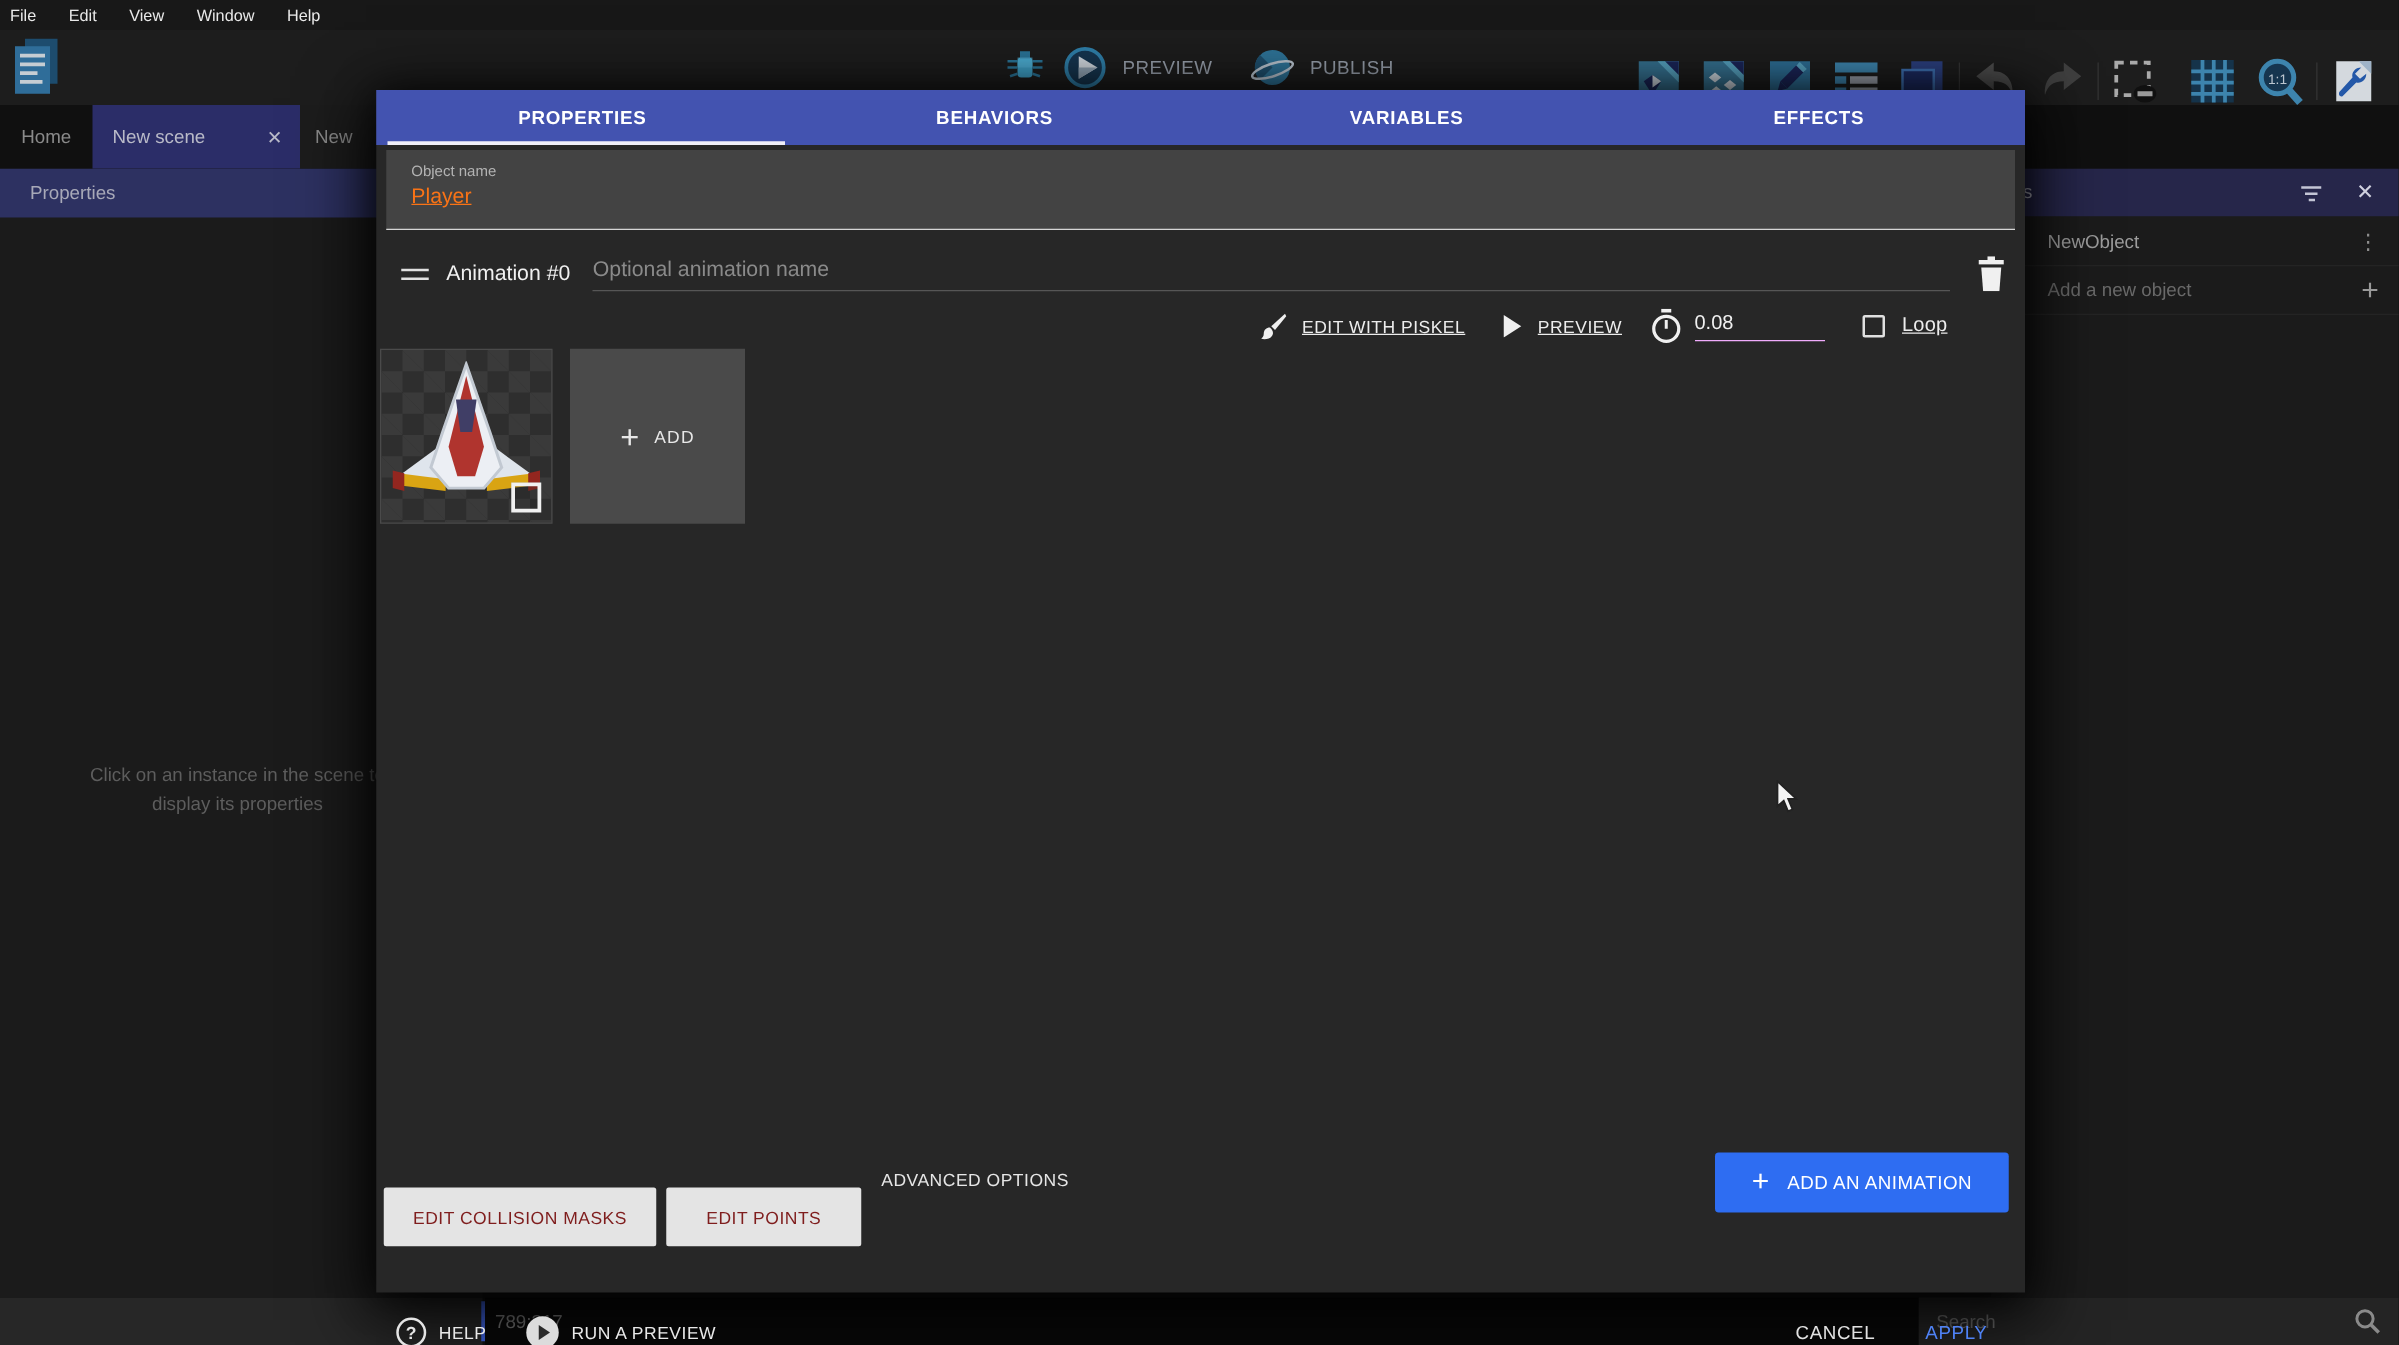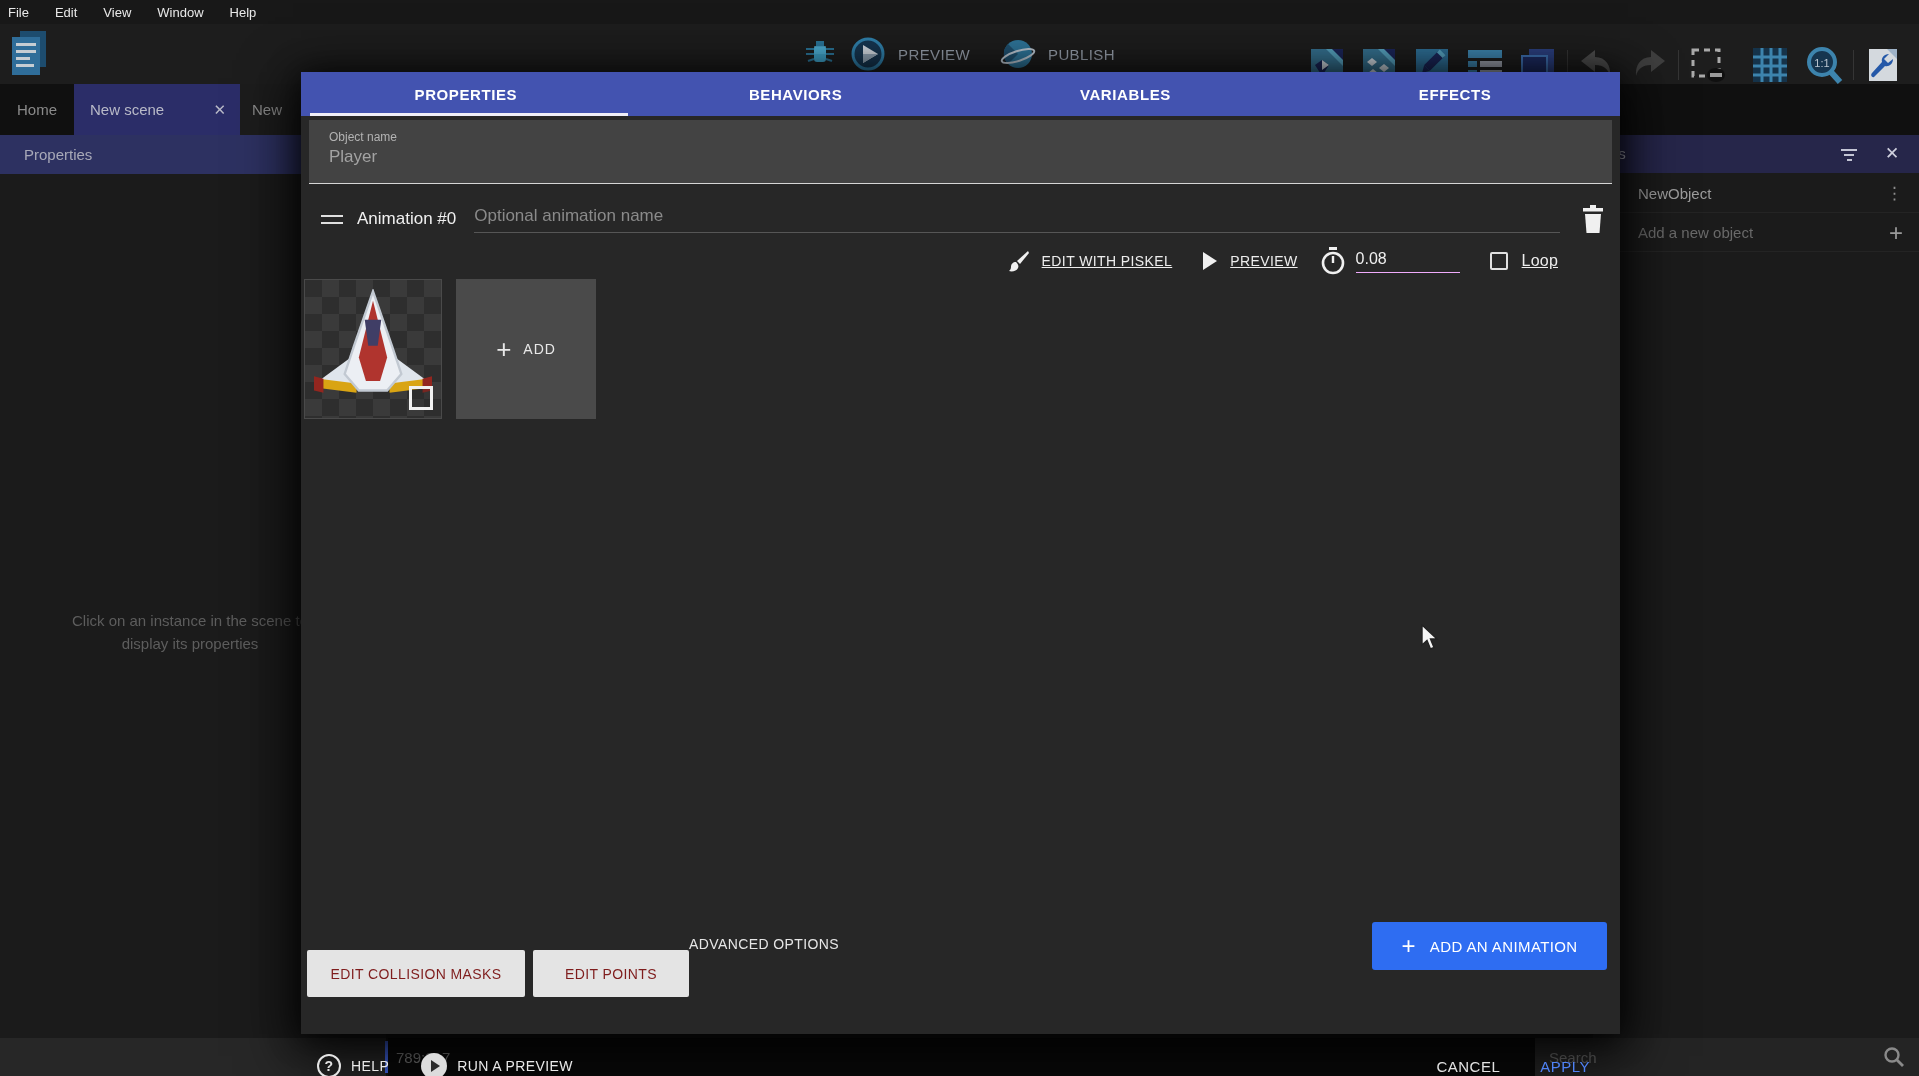--- a/index.html
+++ b/index.html
@@ -66,21 +66,21 @@
             box-shadow:0 14px 50px 8px rgba(0,0,0,.82), 0 0 28px rgba(0,0,0,.55); }
   .dlg-tabs { position:absolute; left:0; top:0; width:1319px; height:44px; background:#4353b0; display:flex; }
   .dlg-tab { flex:1; display:flex; align-items:center; justify-content:center; color:#fff; font-size:15px;
              font-weight:bold; letter-spacing:.6px; }
   .dlg-tab-underline { position:absolute; left:9px; bottom:0; width:318px; height:3px; background:#efeef8; }
 
   .objname-box { position:absolute; left:8px; top:48px; width:1303px; height:64px; background:#434343;
                  border-bottom:1px solid #d6d6d6; padding:10px 0 0 20px; }
   .objname-box .lbl { color:#b3b3b3; font-size:12px; }
   .objname-box input { display:block; margin-top:3px; width:1200px; background:transparent; border:none; outline:none;
-                       color:#a3a3a3; font-size:17px; font-family:"Liberation Sans",sans-serif; }
+                       color:#f97316; font-size:17px; font-family:"Liberation Sans",sans-serif;text-decoration:underline; }
 
   .anim-header { position:absolute; left:8px; top:126px; width:1303px; height:42px; display:flex; align-items:center; }
   .drag-handle { width:22px; margin-left:12px; }
   .drag-handle i { display:block; height:2px; background:#e0e0e0; margin:5px 0; }
   .anim-title { color:#f0f0f0; font-size:17px; margin-left:14px; white-space:nowrap; }
   .anim-name { flex:1; margin:0 14px 0 18px; border-bottom:1px solid #565656; }
   .anim-name input { width:100%; background:transparent; border:none; outline:none; color:#e8e8e8; font-size:17px;
                      font-family:"Liberation Sans",sans-serif; padding-bottom:6px; }
   .anim-name input::placeholder { color:#8a8a8a; }
   .trash-btn { width:38px; height:38px; display:flex; align-items:center; justify-content:center; }
@@ -105,21 +105,21 @@
                  background:rgba(40,40,40,.25); }
   .add-tile { width:140px; height:140px; background:#4a4a4a; display:flex; align-items:center; justify-content:center;
               color:#e8e8e8; }
   .add-tile .pg { font-size:26px; font-weight:400; margin-right:12px; line-height:20px; }
   .add-tile .al { font-size:14px; letter-spacing:1px; }
 
   .btn-flat { position:absolute; top:878px; height:47px; background:#e4e4e4; color:#7f1d1d; font-size:14px;
               letter-spacing:.4px; display:flex; align-items:center; justify-content:center; border-radius:2px; }
   .btn-ecm { left:6px; width:218px; }
   .btn-ep { left:232px; width:156px; }
-  .btn-adv { position:absolute; left:376px; top:848px; height:47px; display:flex; align-items:center;
+  .btn-adv { position:absolute; left:392px; top:848px; height:47px; display:flex; align-items:center;
              color:#e6e6e6; font-size:14px; letter-spacing:.4px; padding:0 12px; }
   .btn-add-anim { position:absolute; right:13px; top:850px; width:235px; height:48px; background:#2e6df2;
                   border-radius:3px; color:#fff; display:flex; align-items:center; justify-content:center;
                   font-size:15px; letter-spacing:.4px; }
   .btn-add-anim .pg { font-size:24px; margin-right:14px; font-weight:400; line-height:20px; }
 
   .dlg-actions-left { position:absolute; left:16px; top:972px; height:44px; display:flex; align-items:center;
                       color:#e8e8e8; font-size:14px; letter-spacing:.4px; }
   .help-ic { width:24px; height:24px; border:2px solid #e4e4e4; border-radius:50%; display:flex; align-items:center;
              justify-content:center; color:#e4e4e4; font-size:14px; font-weight:bold; margin-right:10px; }

